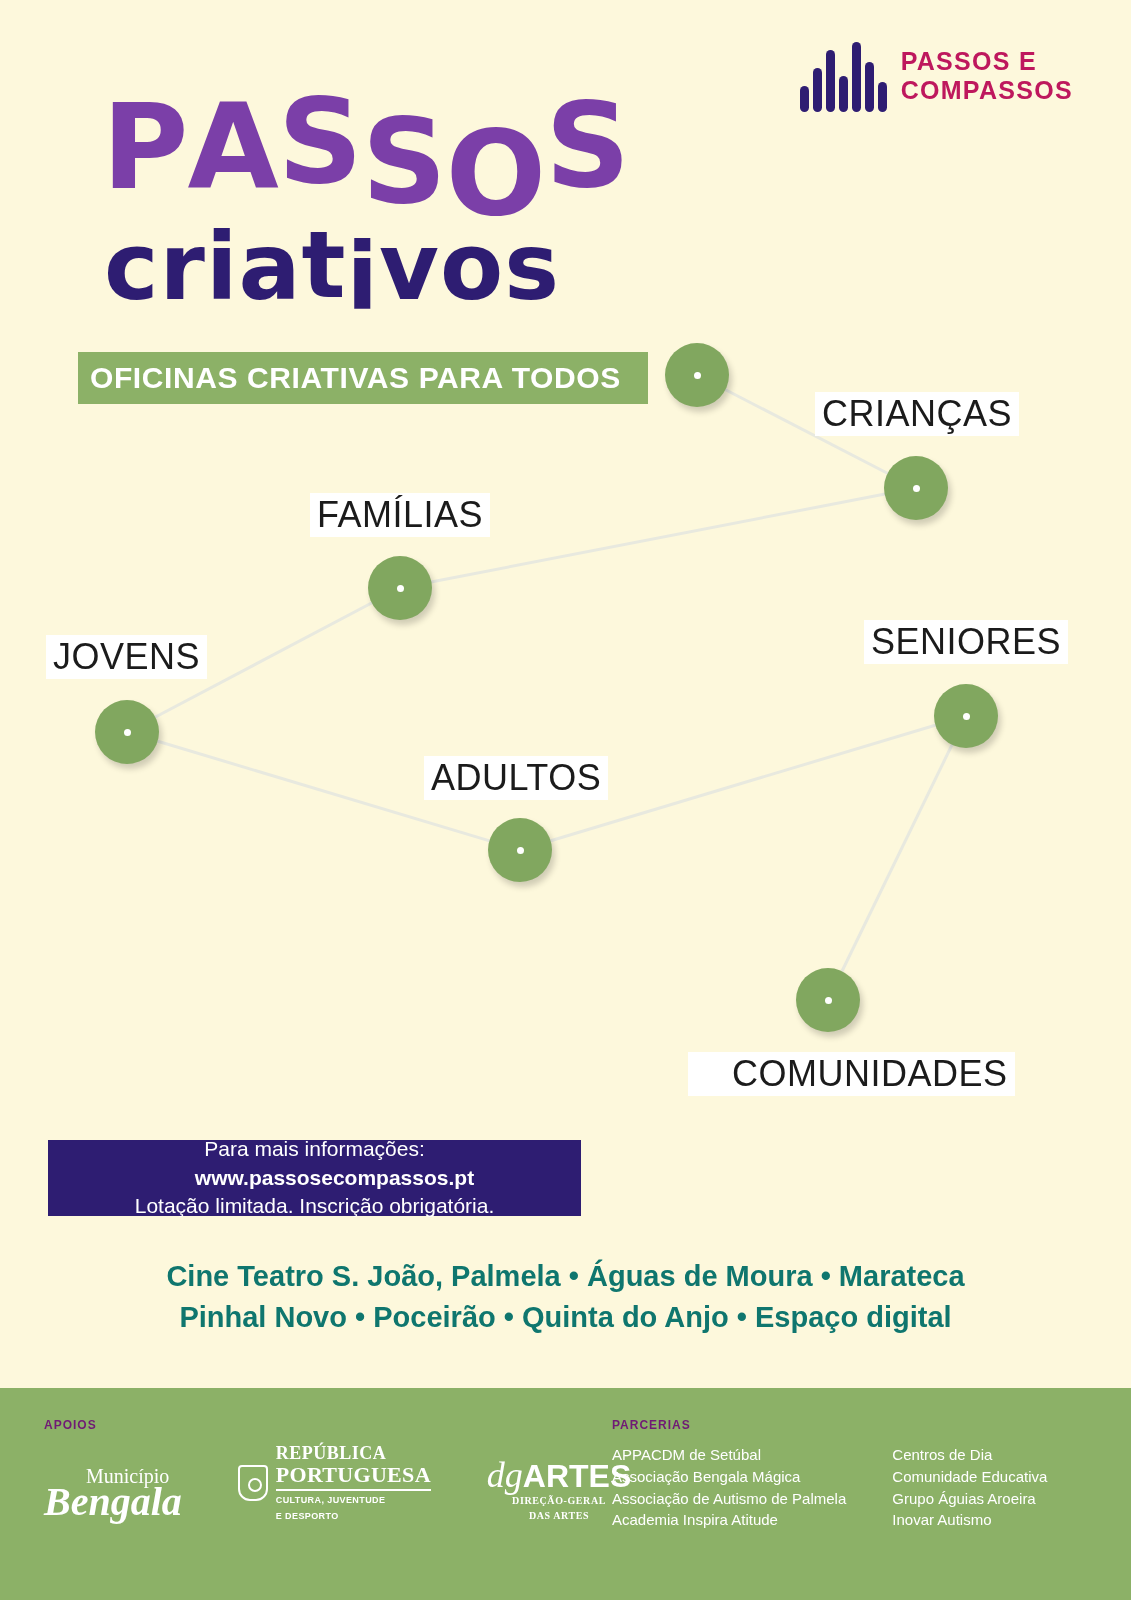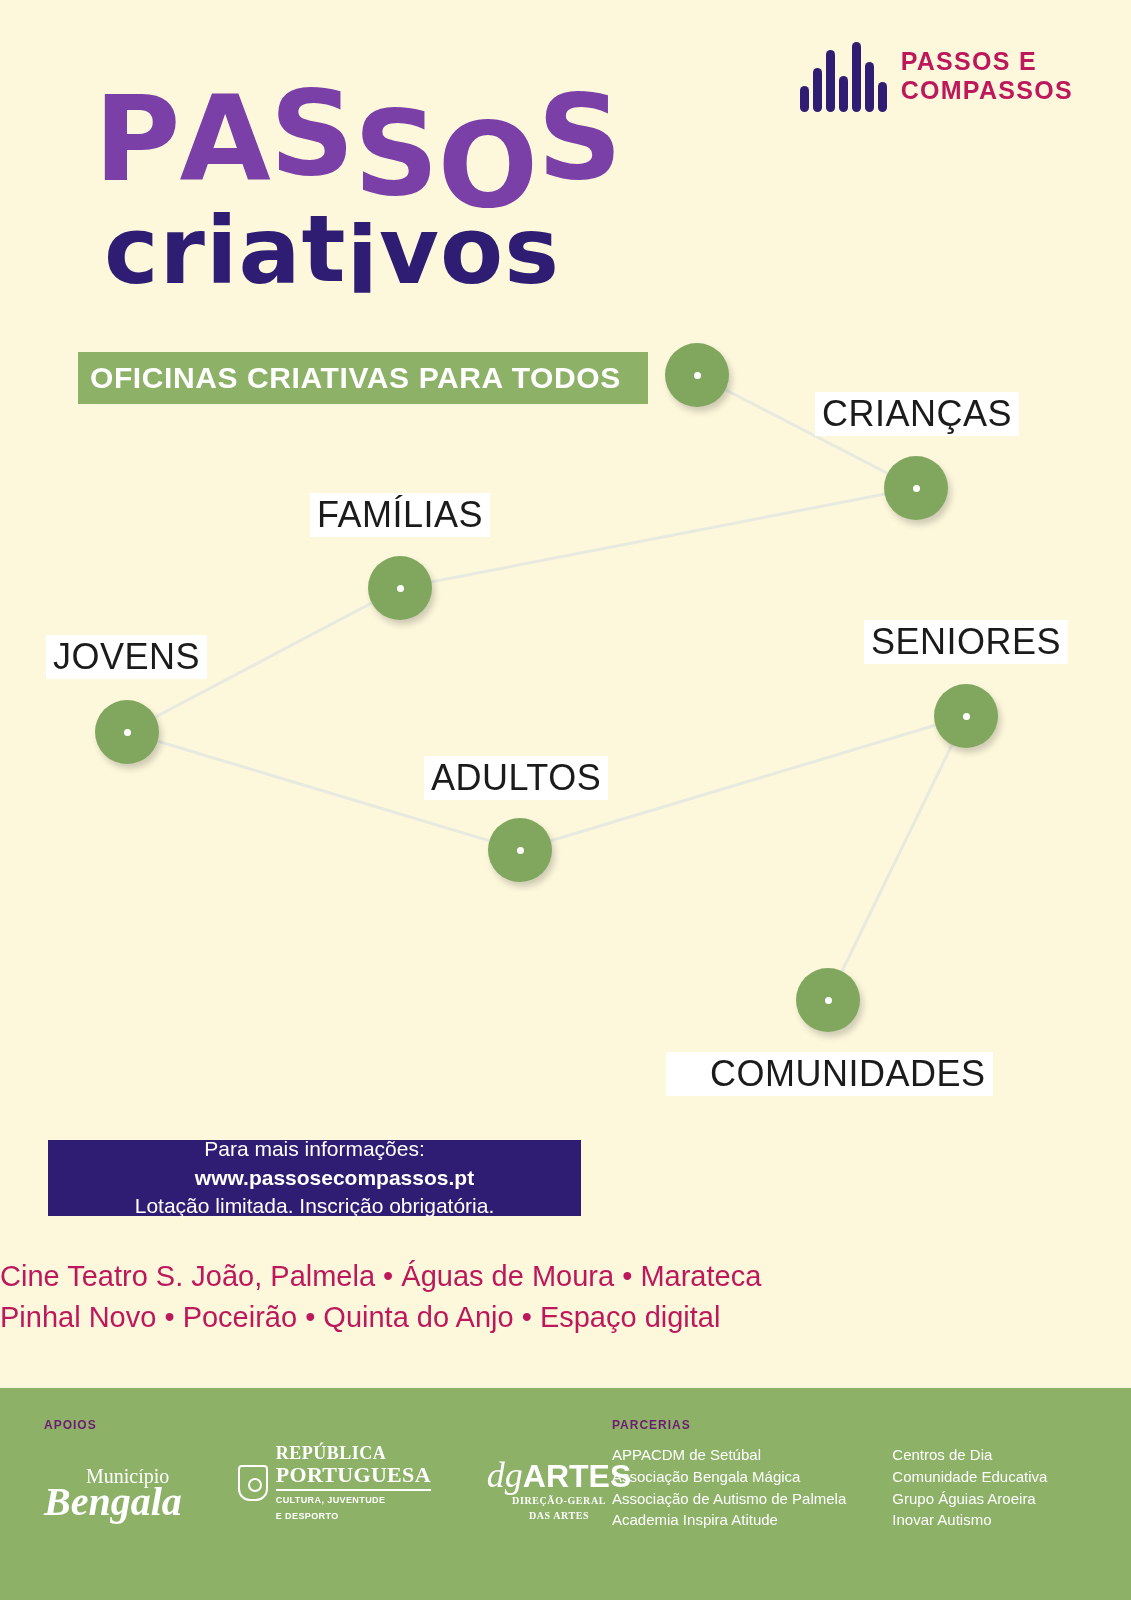--- a/index.html
+++ b/index.html
@@ -56,21 +56,21 @@
     left: 86px;
     top: 72px;
   }
   .title-main {
     font-family: "DejaVu Sans", sans-serif;
     font-weight: 700;
     font-size: 118px;
     color: #7b3fa8;
     letter-spacing: -1px;
     line-height: 1;
-    margin: 8px;
+    margin: 16px;
   }
   .title-main .ch {
     display: inline-block;
   }
   .title-sub {
     font-family: "DejaVu Sans", sans-serif;
     font-weight: 700;
     font-size: 92px;
     color: #2e1d72;
     letter-spacing: 1px;
@@ -166,24 +166,25 @@
     font-weight: 700;
     margin-left: 40px;
   }
 
   
   .venues {
     position: absolute;
     left: 0;
     right: 0;
     top: 1256px;
-    text-align: left;
-    color: #be185d;
+    text-align: center;
+    color: #0f766e;
     font-size: 29px;
     line-height: 1.42;
+    font-weight: bold;
   }
 
   
   .footer {
     position: absolute;
     left: 0;
     bottom: 0;
     width: 1131px;
     height: 212px;
     background: #8cb167;
@@ -365,21 +366,21 @@
       <div class="node-label" style="left: 815px; top: 62px;">CRIANÇAS</div>
       <div class="node" style="left: 368px; top: 226px; background: rgb(129, 167, 95);"></div>
       <div class="node-label" style="left: 310px; top: 163px;">FAMÍLIAS</div>
       <div class="node" style="left: 95px; top: 370px; background: rgb(129, 167, 95);"></div>
       <div class="node-label" style="left: 46px; top: 305px;">JOVENS</div>
       <div class="node" style="left: 934px; top: 354px; background: rgb(129, 167, 95);"></div>
       <div class="node-label" style="left: 864px; top: 290px;">SENIORES</div>
       <div class="node" style="left: 488px; top: 488px; background: rgb(129, 167, 95);"></div>
       <div class="node-label" style="left: 424px; top: 426px;">ADULTOS</div>
       <div class="node" style="left: 796px; top: 638px; background: rgb(129, 167, 95);"></div>
-      <div class="node-label" style="left: 666px; top: 722px; padding-left: 44px;">COMUNIDADES</div>
+      <div class="node-label" style="left: 688px; top: 722px; padding-left: 44px;">COMUNIDADES</div>
       <div class="node" style="left: 884px; top: 126px; background: rgb(129, 167, 95);"></div>
     </div>
 
   <div class="info-box">
     <div class="info-line">
       <span>Para mais informações: </span><b>www.passosecompassos.pt</b>
     </div>
     <div class="info-line">Lotação limitada. Inscrição obrigatória.</div>
   </div>
 

